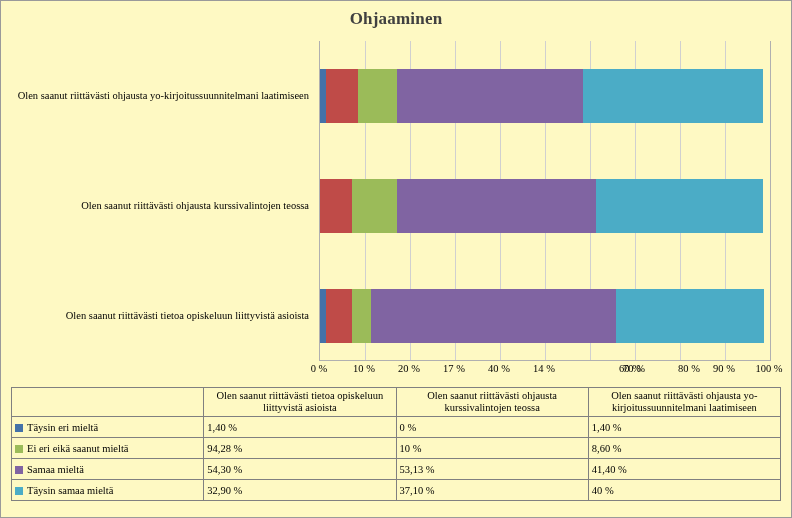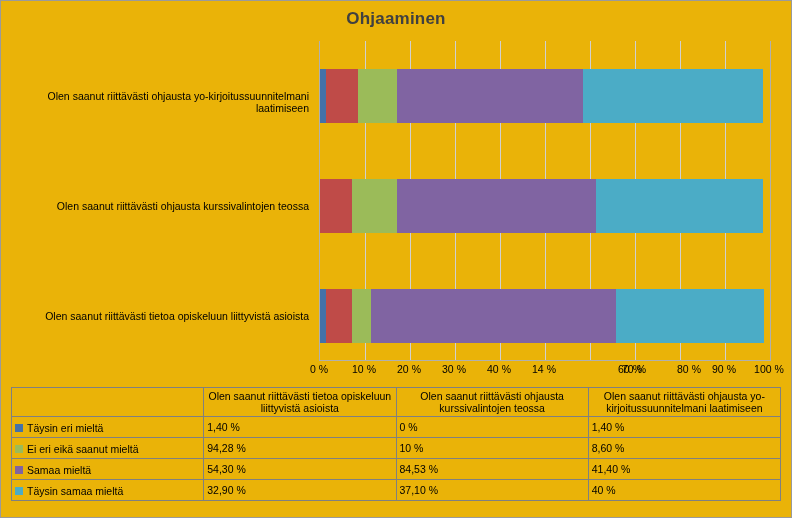--- a/index.html
+++ b/index.html
@@ -13,21 +13,22 @@
     font-family: "Liberation Sans", sans-serif;
     color: #000000;
     overflow: hidden;
   }
   #page {
     position: relative;
     width: 792px;
     height: 518px;
     box-sizing: border-box;
     border: 1px solid #9a9a9a;
-    background: #eab308;
+    background: #fef9c3;
+    font-family: Liberation Serif, serif;
   }
   
   .chart-title {
     position: absolute;
     left: 0;
     top: 8px;
     width: 790px;
     text-align: center;
     font-size: 17px;
     font-weight: bold;
@@ -196,21 +197,21 @@
           <div class="seg" style="left: 6.3px; width: 25.65px; background: rgb(191, 75, 72);"></div>
           <div class="seg" style="left: 31.95px; width: 19.35px; background: rgb(155, 187, 89);"></div>
           <div class="seg" style="left: 51.3px; width: 244.35px; background: rgb(128, 100, 162);"></div>
           <div class="seg" style="left: 295.65px; width: 148.05px; background: rgb(75, 172, 198);"></div>
         </div>
       </div>
     <div class="x-axis">
         <div class="xtick" style="left: 0px;">0 %</div>
         <div class="xtick" style="left: 45px;">10 %</div>
         <div class="xtick" style="left: 90px;">20 %</div>
-        <div class="xtick" style="left: 135px;">30 %</div>
+        <div class="xtick" style="left: 135px;">17 %</div>
         <div class="xtick" style="left: 180px;">40 %</div>
         <div class="xtick" style="left: 225px;">14 %</div>
         <div class="xtick" style="left: 270px; margin-left: 41px;">60 %</div>
         <div class="xtick" style="left: 315px;">70 %</div>
         <div class="xtick" style="left: 360px; padding-left: 20px;">80 %</div>
         <div class="xtick" style="left: 405px;">90 %</div>
         <div class="xtick" style="left: 450px;">100 %</div>
       </div>
   </div>
 
@@ -233,21 +234,21 @@
           </tr>
           <tr>
             <td class="key-cell"><span class="key-swatch" style="background: rgb(155, 187, 89);"></span><span class="key-text">Ei eri eikä saanut mieltä</span></td>
             <td class="val">94,28 %</td>
             <td class="val">10 %</td>
             <td class="val">8,60 %</td>
           </tr>
           <tr>
             <td class="key-cell"><span class="key-swatch" style="background: rgb(128, 100, 162);"></span><span class="key-text">Samaa mieltä</span></td>
             <td class="val">54,30 %</td>
-            <td class="val">84,53 %</td>
+            <td class="val">53,13 %</td>
             <td class="val">41,40 %</td>
           </tr>
           <tr>
             <td class="key-cell"><span class="key-swatch" style="background: rgb(75, 172, 198);"></span><span class="key-text">Täysin samaa mieltä</span></td>
             <td class="val">32,90 %</td>
             <td class="val">37,10 %</td>
             <td class="val">40 %</td>
           </tr>
         </tbody>
     </table>

